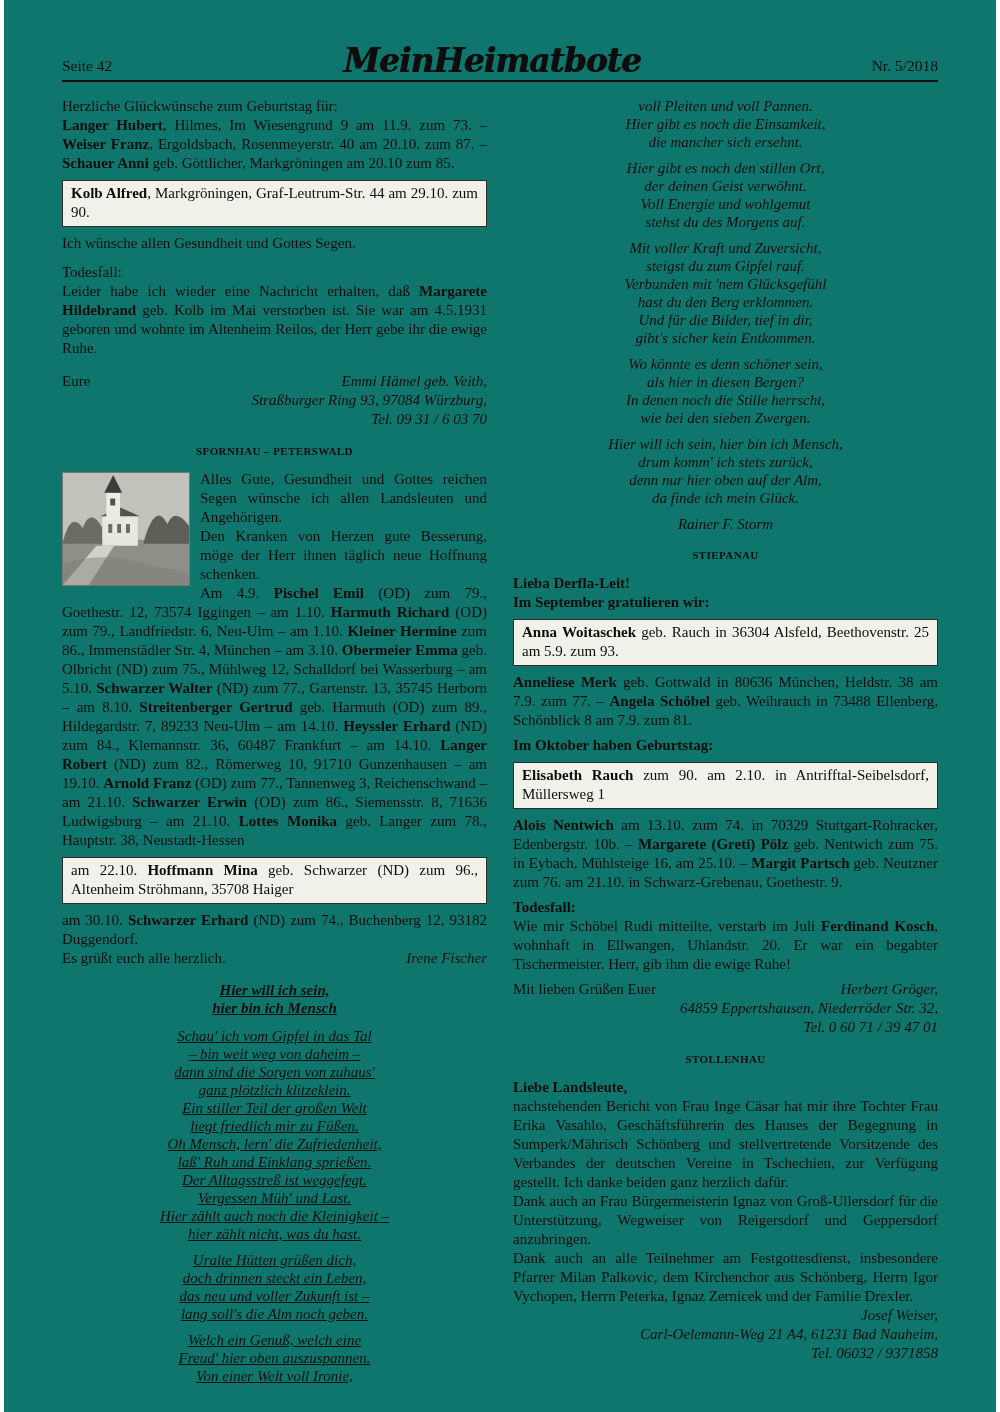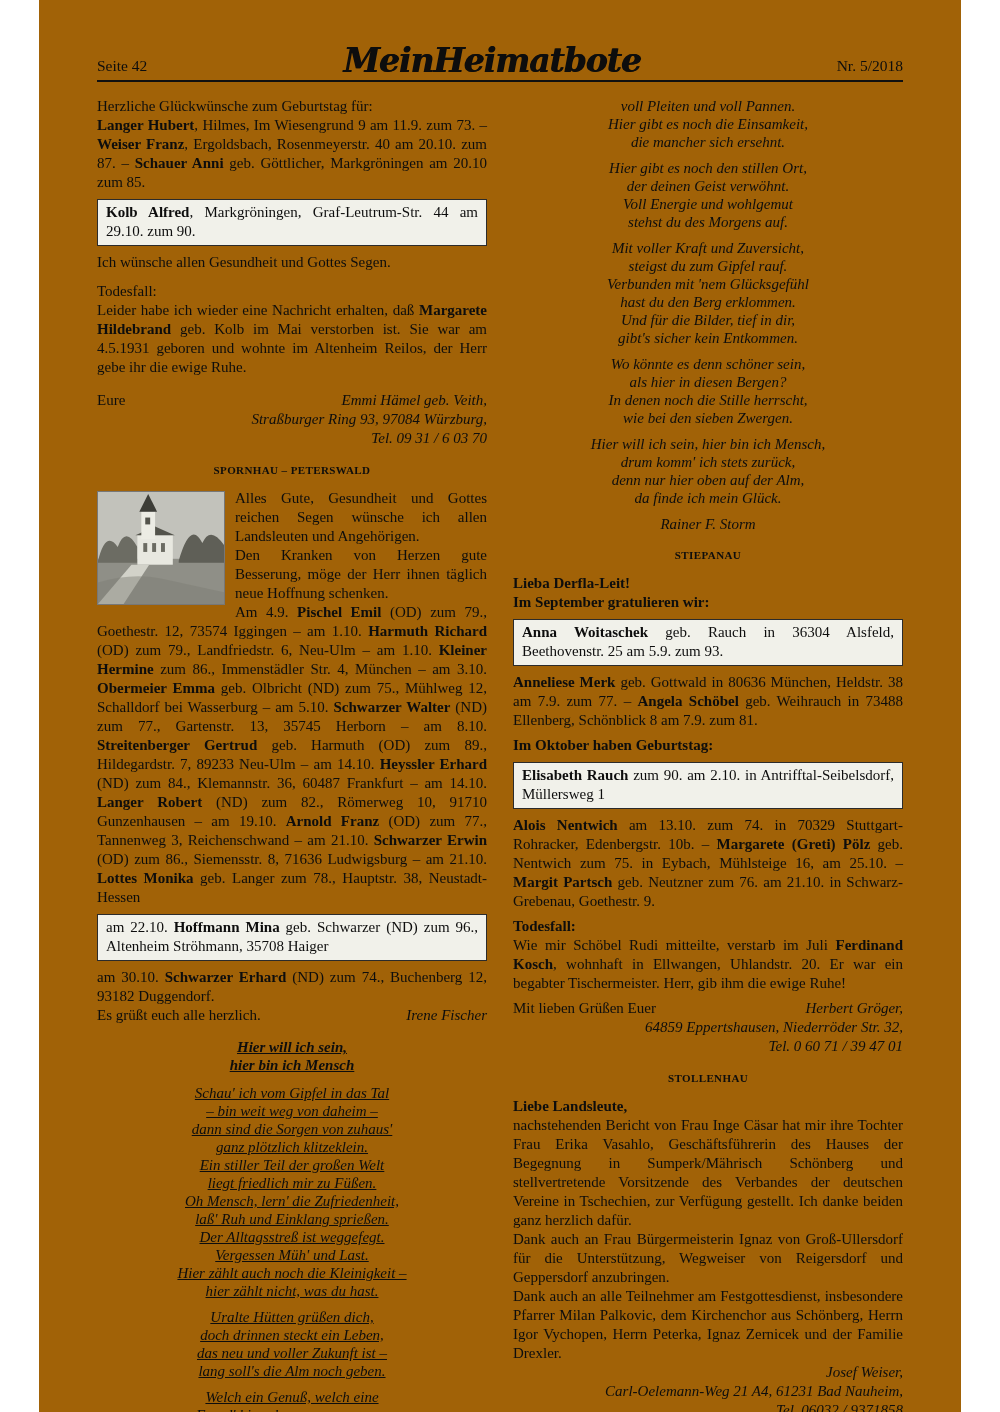--- a/index.html
+++ b/index.html
@@ -1,19 +1,19 @@
 <!DOCTYPE html>
 <html lang="de"><head>
 <meta charset="utf-8">
 <style>
   * { margin:0; padding:0; box-sizing:border-box; }
   html,body { background:#ffffff; }
   .page {
-    width:922px; height:1412px; margin:0 auto; overflow:hidden;
-    background:#a16207; color:#0d0d0d;
+    width:992px; height:1412px; margin:0 auto; overflow:hidden;
+    background:#0f766e; color:#0d0d0d;
     font-family:"Liberation Serif", serif;
     font-size:15px; line-height:19px;
     padding:44px 58px 16px 58px;
   }
   .masthead {
     display:flex; justify-content:space-between; align-items:flex-end;
     border-bottom:2.5px solid #101010; padding-bottom:3px;
   }
   .masthead .meta { font-size:15.5px; padding-bottom:2px; }
   .logo {

